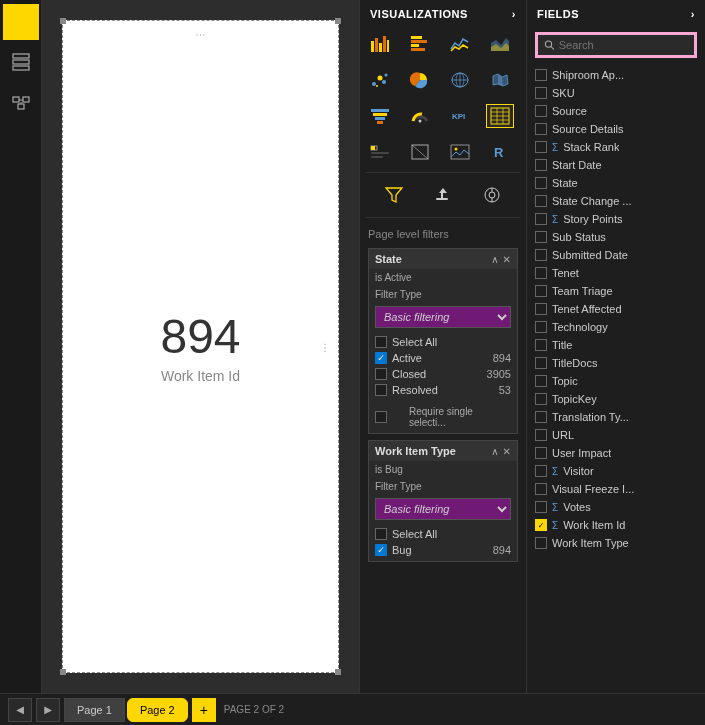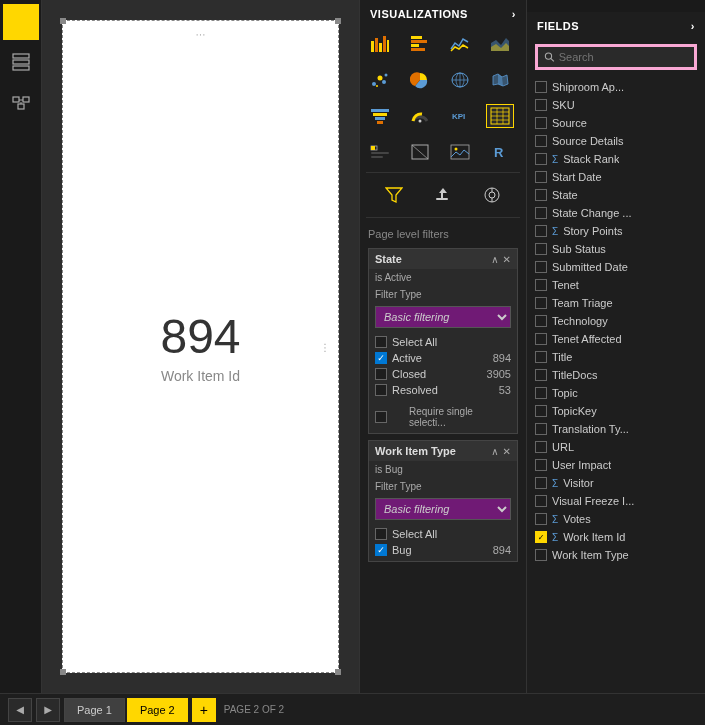--- a/index.html
+++ b/index.html
@@ -292,21 +292,20 @@
       font-size: 10px;
       color: #aaa;
     }
 
     
     .fields-panel {
       width: 178px;
       background: #1e1e1e;
       display: flex;
       flex-direction: column;
-      margin-top: 12px;
     }
 
     .fields-header {
       display: flex;
       align-items: center;
       justify-content: space-between;
       padding: 8px 10px;
       color: #fff;
       font-size: 11px;
       font-weight: 600;
@@ -416,20 +415,21 @@
       background: #404040;
       color: #ccc;
       border: 1px solid #444;
       margin-right: 2px;
     }
 
     .page-tab.active {
       background: #ffd700;
       color: #000;
       border-color: #ffd700;
+      border-radius: 6px;
     }
 
     .page-add-btn {
       width: 24px;
       height: 24px;
       display: flex;
       align-items: center;
       justify-content: center;
       cursor: pointer;
       color: #000;
@@ -831,25 +831,25 @@
         <div class="field-item">
           <div class="field-checkbox"></div>
           <span class="field-name">Tenet</span>
         </div>
         <div class="field-item">
           <div class="field-checkbox"></div>
           <span class="field-name">Team Triage</span>
         </div>
         <div class="field-item">
           <div class="field-checkbox"></div>
+          <span class="field-name">Tenet Affected</span>
+        </div>
+        <div class="field-item">
+          <div class="field-checkbox"></div>
           <span class="field-name">Technology</span>
-        </div>
-        <div class="field-item">
-          <div class="field-checkbox"></div>
-          <span class="field-name">Tenet Affected</span>
         </div>
         <div class="field-item">
           <div class="field-checkbox"></div>
           <span class="field-name">Title</span>
         </div>
         <div class="field-item">
           <div class="field-checkbox"></div>
           <span class="field-name">TitleDocs</span>
         </div>
         <div class="field-item">

